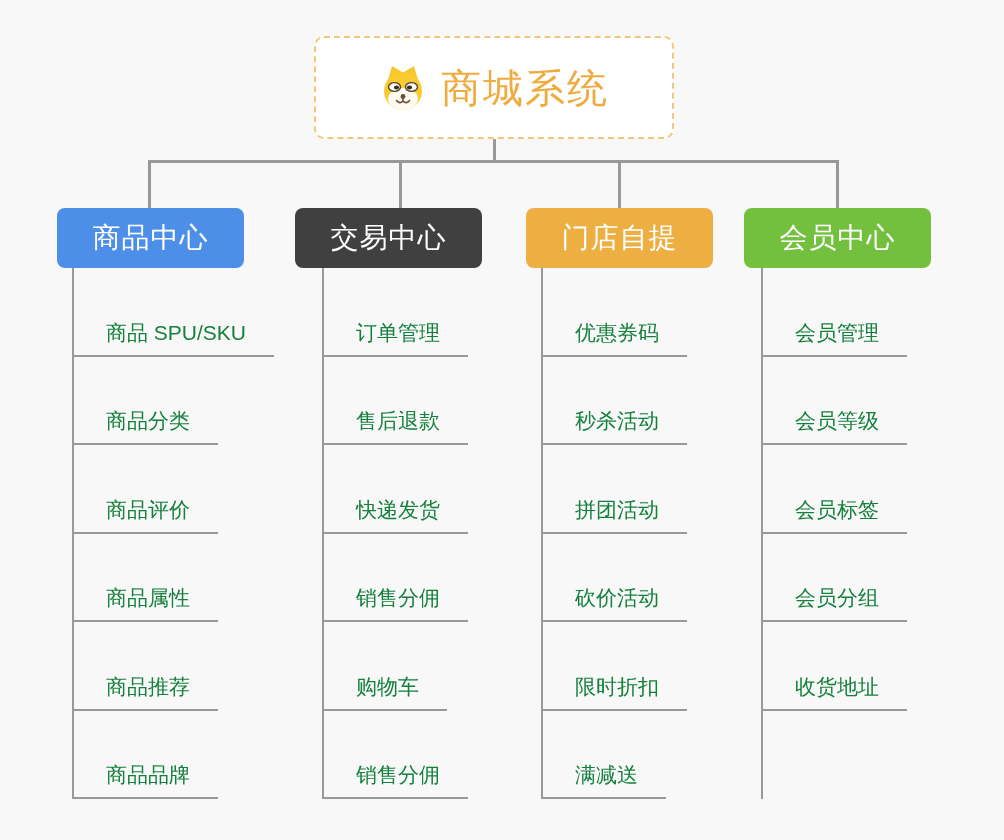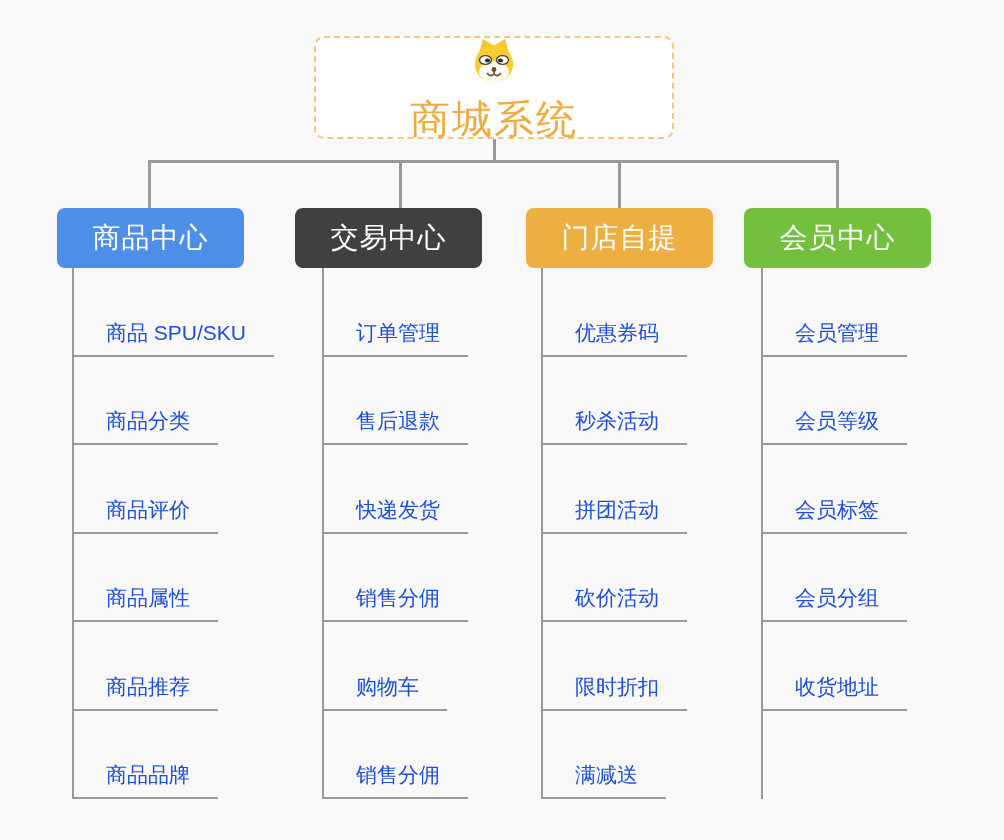--- a/index.html
+++ b/index.html
@@ -5,40 +5,40 @@
   html,body{margin:0;padding:0;background:#f8f8f8;}
   .canvas{
     position:relative;width:1004px;height:840px;background:#f8f8f8;
     font-family:"Liberation Sans","DejaVu Sans",sans-serif;overflow:hidden;
   }
   
   .root{
     position:absolute;left:314px;top:36px;width:360px;height:103px;
     background:#ffffff;border:2px dashed #f3c77b;border-radius:10px;
     display:flex;align-items:center;justify-content:center;gap:14px;
-    box-sizing:border-box;cursor:pointer;flex-direction:column;
+    box-sizing:border-box;cursor:pointer;
   }
   .root-title{font-size:40px;letter-spacing:2px;color:#f0ab40;line-height:1;}
   .dog{width:48px;height:48px;flex:0 0 auto;}
   
   .line{position:absolute;background:#999999;}
   
   .branch{
     position:absolute;top:208px;width:187px;height:60px;border-radius:8px;
     display:flex;align-items:center;justify-content:center;
     color:#ffffff;font-size:28px;letter-spacing:1px;cursor:pointer;
   }
   
   .column{position:absolute;top:268px;display:flex;flex-direction:column;}
   .trunk{position:absolute;left:0;top:0;width:2px;height:531px;background:#999999;}
   .leaf-row{height:88.5px;display:flex;align-items:flex-end;}
   .leaf{
     border-bottom:2px solid #999999;
     padding:0 28px 8px 34px;
-    font-size:21px;color:#1d4ed8;white-space:nowrap;cursor:pointer;
+    font-size:21px;color:#15803d;white-space:nowrap;cursor:pointer;
   }
 </style>
 </head>
 <body>
 
 <div class="canvas">
 
   <div class="root">
     <svg class="dog" viewBox="0 0 48 48">
       <path d="M9 16 L13 2 L23 8 Z" fill="#f6c62f"></path>

